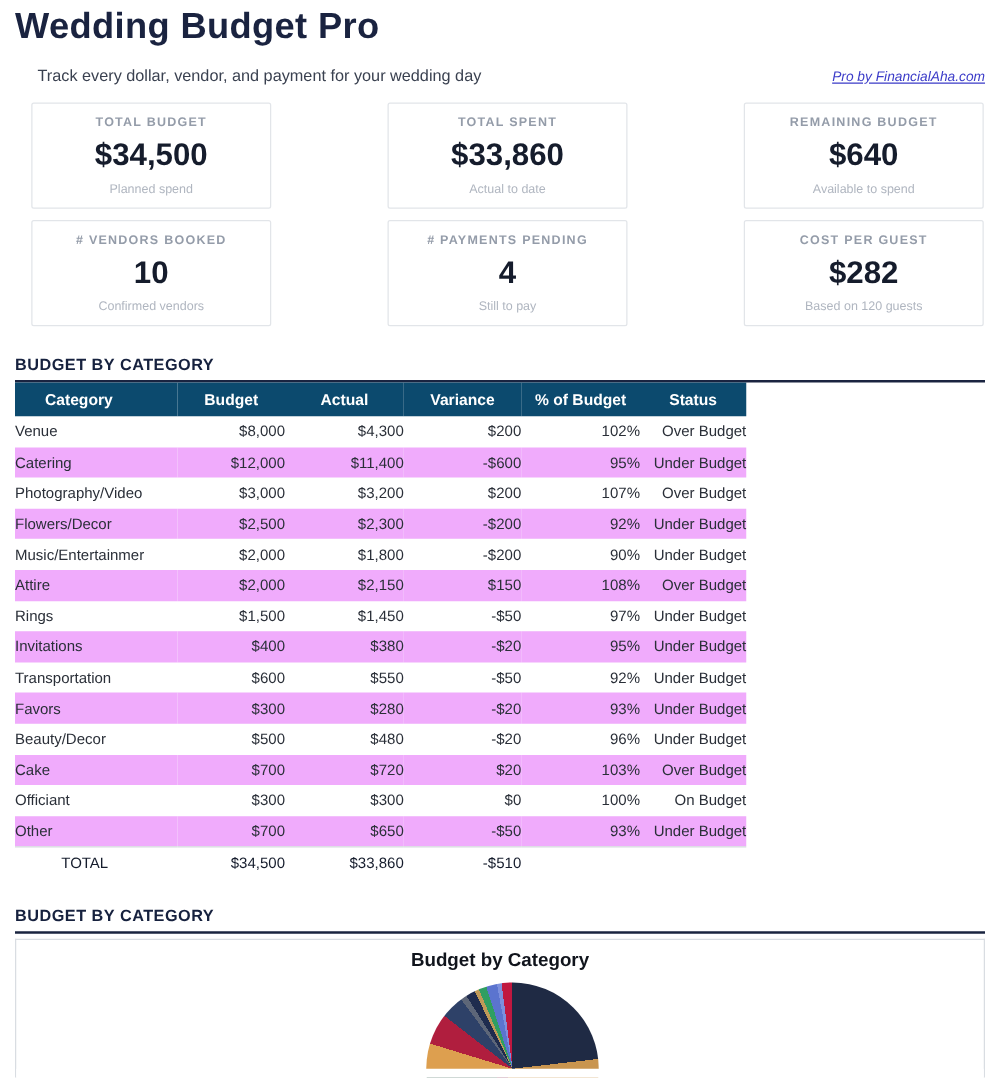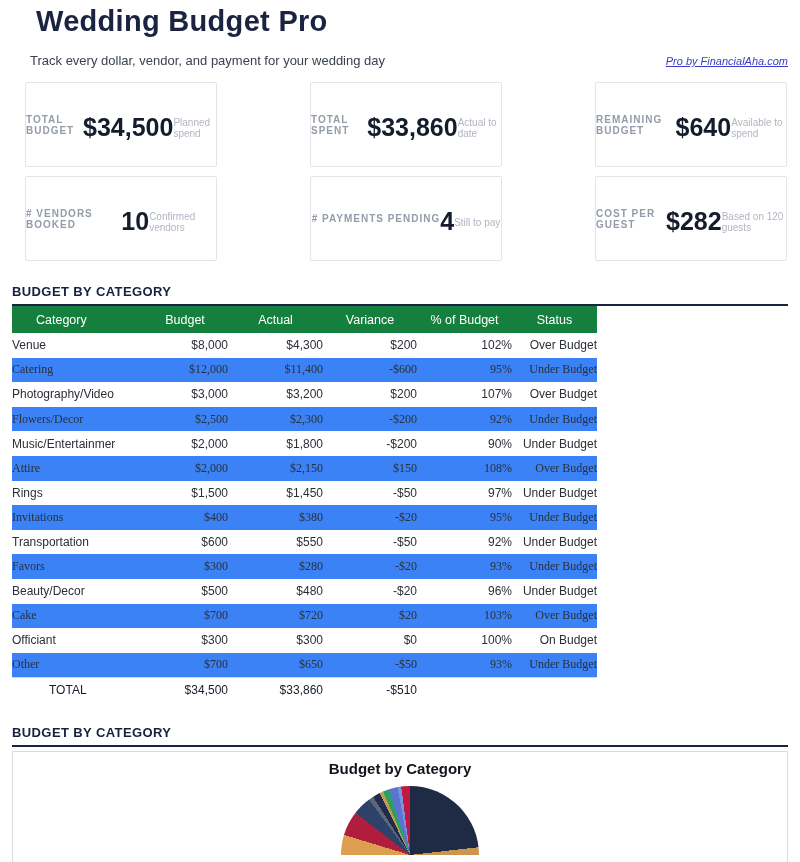--- a/index.html
+++ b/index.html
@@ -2,50 +2,50 @@
 <html><head>
 <meta charset="utf-8">
 <style>
   * { margin:0; padding:0; box-sizing:border-box; }
   html,body { width:800px; height:862px; overflow:hidden; background:#ffffff;
     font-family:"Liberation Sans","DejaVu Sans",sans-serif; }
   .page { width:800px; height:862px; padding:0 12px; position:relative; }
 
   
   .app-title { font-size:29px; font-weight:700; color:#1a2340; letter-spacing:.3px;
-    padding-top:5px; margin-left:24px; }
+    padding-top:5px; }
   .sub-row { display:flex; justify-content:space-between; align-items:baseline;
     margin-top:15px; margin-left:18px; }
   .subtitle { font-size:13px; color:#3a4150; }
   .brand-link { font-size:11px; font-style:italic; color:#3b3bc8; text-decoration:underline; }
 
   
   .cards { width:762px; margin-left:13px; margin-top:14px;
     display:grid; grid-template-columns:repeat(3,192px); justify-content:space-between;
     row-gap:9px; }
   .card { height:85px; background:#fff; border:1px solid #e2e5e9; border-radius:2px;
-    display:flex; align-items:center; justify-content:center; }
+    display:flex; flex-direction:column; align-items:center; justify-content:center; }
   .card-label { font-size:10px; font-weight:700; letter-spacing:1px; color:#949ca9; }
   .card-value { font-size:25px; font-weight:700; color:#151c2c; margin-top:6px; }
   .card-sub { font-size:10px; color:#b0b6c0; margin-top:7px; }
 
   
   .section-heading { margin-top:23px; font-size:13px; font-weight:700; color:#16213e;
     letter-spacing:.4px; padding-bottom:5px; border-bottom:2px solid #1a2440; }
 
   
   table.budget { border-collapse:collapse; width:585px; table-layout:fixed; }
-  table.budget th { background:#15803d; color:#ffffff; font-size:12.5px; font-weight:400;
+  table.budget th { background:#0c4a6e; color:#ffffff; font-size:12.5px; font-weight:700;
     height:27px; text-align:center; }
   table.budget th.col-cat { text-align:left; padding-left:24px; }
   table.budget td { font-size:12px; color:#2a2f38; height:24.6px; padding:0; }
   td.cat { text-align:left; padding-left:24px; }
   td.num { text-align:right; padding-right:3px; }
   td.status { text-align:right; padding-left:6px; }
-  tr.stripe td { background:#3b82f6;font-family:Liberation Serif, serif; }
+  tr.stripe td { background:#f0abfc; }
   td.v-red { color:#cf3d42; }
   td.v-green { color:#1a9c6d; }
   tr.total-row td { font-weight:400; color:#151c2c; border-top:1px solid #d5d9de; }
   tr.total-row td.cat { padding-left:37px; }
 
   
   .chart-box { margin-top:4px; border:1px solid #d9dde2; border-bottom:none;
     height:220px; position:relative; background:#fff; }
   .chart-title { text-align:center; margin-top:8px; font-size:15px; font-weight:700; color:#10141c; }
   .pie { position:absolute; left:328px; top:34px; width:138px; height:138px; border-radius:50%; }

